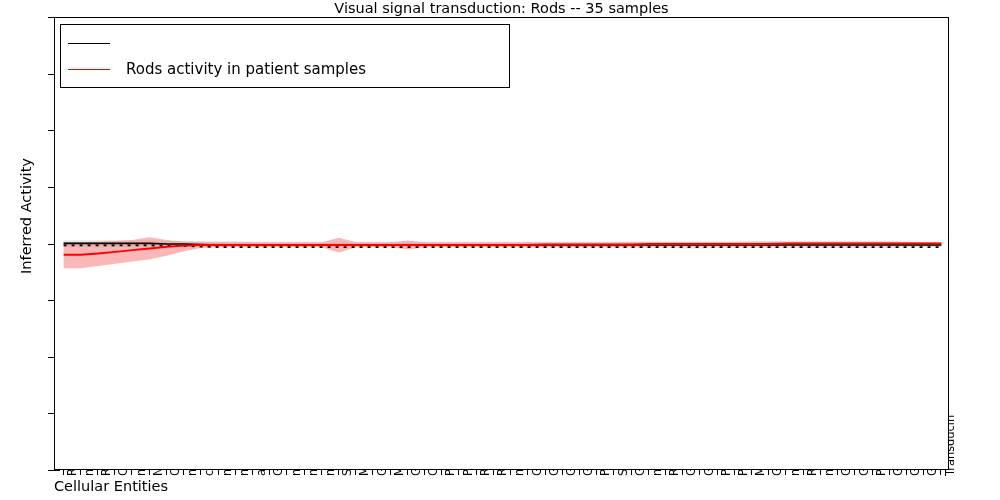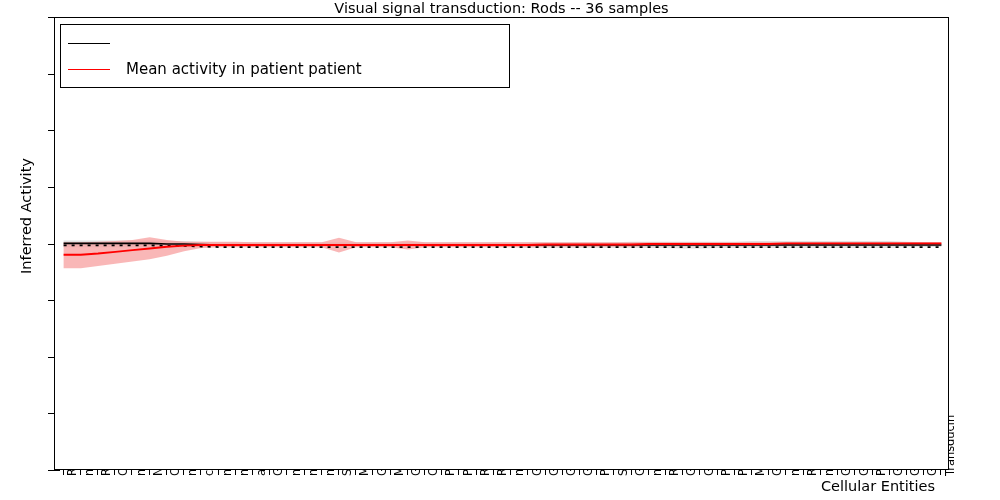--- a/index.html
+++ b/index.html
@@ -72,24 +72,24 @@
   .y-tick-mark-inner {
     position: absolute;
     left: 54px;
     width: 6px;
     height: 0;
     border-top: 1.3px solid #000000;
   }
   
   #x-axis-label {
     position: absolute;
-    left: 40px;
+    left: 54px;
     top: 478px;
     width: 895px;
-    text-align: right;
+    text-align: left;
     font-size: 14.5px;
     color: #000000;
   }
   .x-tick-mark {
     position: absolute;
     top: 470px;
     width: 0;
     height: 5px;
     border-left: 1px solid #000000;
   }
@@ -138,21 +138,21 @@
     font-size: 15px;
     color: #000000;
     white-space: nowrap;
   }
 </style>
 </head>
 <body>
 
 <div id="figure">
 
-  <div id="chart-title">Visual signal transduction: Rods -- 36 samples</div>
+  <div id="chart-title">Visual signal transduction: Rods -- 35 samples</div>
 
   <div id="y-axis-label">Inferred Activity</div>
 
   <div id="x-axis-label">Cellular Entities</div>
 
   <div id="y-tick-labels"></div>
   <div id="y-tick-marks-outer">
       <div class="y-tick-mark" style="top: 17px;"></div>
       <div class="y-tick-mark-inner" style="top: 17px;"></div>
       <div class="y-tick-mark" style="top: 73.625px;"></div>
@@ -340,17 +340,17 @@
         <path d="M8.61,236.69 L25.82,236.69 L43.03,235.56 L60.24,233.86 L77.45,232.16 L94.66,230.46 L111.88,228.77 L129.09,227.63 L146.30,227.07 L163.51,227.07 L180.72,227.07 L197.93,227.07 L215.14,227.07 L232.36,227.07 L249.57,227.07 L266.78,227.07 L283.99,227.07 L301.20,227.07 L318.41,227.07 L335.63,227.07 L352.84,227.07 L370.05,227.07 L387.26,227.07 L404.47,227.07 L421.68,227.07 L438.89,227.07 L456.11,227.07 L473.32,227.07 L490.53,226.50 L507.74,226.50 L524.95,226.50 L542.16,226.50 L559.38,226.50 L576.59,226.50 L593.80,225.93 L611.01,225.93 L628.22,225.93 L645.43,225.93 L662.64,225.93 L679.86,225.93 L697.07,225.93 L714.28,225.93 L731.49,225.37 L748.70,225.37 L765.91,225.37 L783.13,225.37 L800.34,225.37 L817.55,225.37 L834.76,225.37 L851.97,225.37 L869.18,225.37 L886.39,225.37 " fill="none" stroke="#ff0000" stroke-width="1.9"></path>
       </svg>
   </div>
 
   <div id="legend">
     <div class="legend-row">
       <span class="legend-swatch black"></span>
     </div>
     <div class="legend-row">
       <span class="legend-swatch red"></span>
-      <span class="legend-text">Mean activity in patient patient</span>
+      <span class="legend-text">Rods activity in patient samples</span>
     </div>
   </div>
 
 </div>
 
 </body></html>

